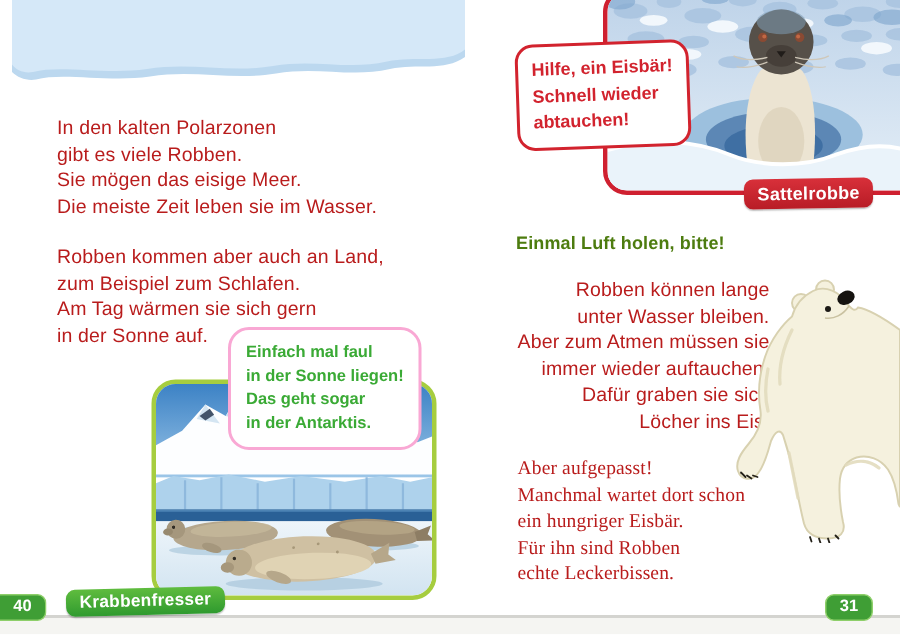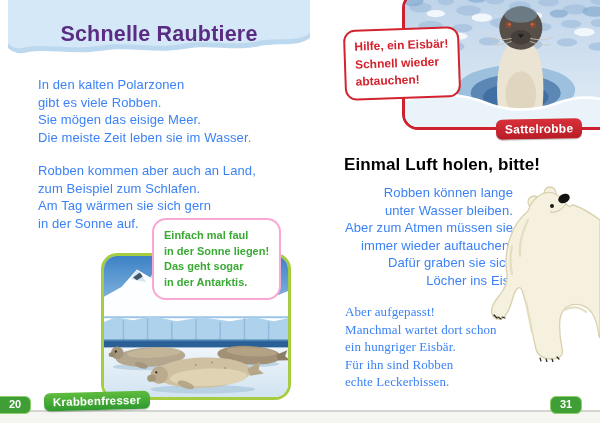--- a/index.html
+++ b/index.html
@@ -9,21 +9,21 @@
   }
   
   .title-band{position:absolute;left:8px;top:0;width:302px;height:62px;}
   .title-band svg{position:absolute;left:0;top:0;width:100%;height:100%;}
   .page-title{
     position:absolute;left:0;top:22px;width:100%;margin:0;text-align:center;
     font-size:21.5px;font-weight:bold;color:#5b2c83;letter-spacing:.2px;
   }
   .body-text{
     position:absolute;margin:0;white-space:pre-line;
-    font-size:13px;line-height:17.5px;color:#3b82f6;letter-spacing:.1px;
+    font-size:13px;line-height:17.5px;color:#b91c1c;letter-spacing:.1px;
   }
   .p-left-1{left:38px;top:76px;}
   .p-left-2{left:38px;top:162px;}
   .bubble{
     position:absolute;background:#ffffff;white-space:pre-line;
     font-weight:bold;z-index:5;
   }
   .bubble.green{
     left:152px;top:218px;padding:8px 10px;border:2px solid #f9a8d4;border-radius:14px;
     color:#3aaa35;font-size:11px;line-height:15.5px;
@@ -59,42 +59,41 @@
   .page-tab{
     position:absolute;top:396px;height:16px;z-index:7;
     background:#3f9e35;border:1.5px solid #8ecf6a;
     color:#ffffff;font-size:11px;font-weight:bold;text-align:center;line-height:15px;
   }
   .tab-left{left:0;width:30px;border-left:none;border-radius:0 6px 6px 0;}
   .tab-right{left:550px;width:30px;border-radius:6px 6px 6px 6px;}
   
   .section-heading{
     position:absolute;left:344px;top:155px;margin:0;
-    font-size:17px;font-weight:bold;color:#000000;letter-spacing:.1px;text-align:center;
+    font-size:12px;font-weight:bold;color:#4d7c0f;letter-spacing:.1px;text-align:center;
   }
   .p-right-1{left:345px;top:184px;text-align:right;}
   .p-right-2{left:345px;top:303px;font-family:Liberation Serif, serif;}
   .bear{position:absolute;left:482px;top:186px;width:118px;height:176px;z-index:0;}
   
   .bottom-edge{position:absolute;left:0;top:410px;width:600px;height:2px;background:#d4d4d0;}
   .bottom-strip{position:absolute;left:0;top:412px;width:600px;height:11px;background:#f5f5f2;}
 </style>
 </head>
 <body>
 
 <div class="spread">
 
   <div>
 
     <div class="title-band">
       <svg viewBox="0 0 302 62" preserveAspectRatio="none">
         <path d="M0,0 H302 V38 C288,48 270,42 252,46 C226,52 204,44 176,49 C146,54 122,46 92,51 C64,55 34,48 16,53 C10,54 4,52 0,48 Z" fill="#bcd8ef"></path>
         <path d="M0,0 H302 V33 C290,43 268,37 250,41 C224,47 202,39 174,44 C144,49 120,41 90,46 C62,50 32,43 14,48 C8,49 3,47 0,43 Z" fill="#d5e8f8"></path>
       </svg>
-      <h1 class="page-title">Schnelle Raubtiere</h1>
     </div>
 
     <p class="body-text p-left-1">In den kalten Polarzonen
 gibt es viele Robben.
 Sie mögen das eisige Meer.
 Die meiste Zeit leben sie im Wasser.</p>
     <p class="body-text p-left-2">Robben kommen aber auch an Land,
 zum Beispiel zum Schlafen.
 Am Tag wärmen sie sich gern
 in der Sonne auf.</p>
@@ -174,21 +173,21 @@
           <ellipse cx="84" cy="132" rx="9" ry="3.5" fill="#b6a78a" transform="rotate(22 84 132)"></ellipse>
           <path d="M148,118 l13,-7 l-1,8 l5,4 l-14,2 Z" fill="#b6a78a"></path>
           <circle cx="95" cy="112" r="1" fill="#a79879"></circle>
             <circle cx="112" cy="110" r="1" fill="#a79879"></circle>
           <circle cx="125" cy="116" r="1" fill="#a79879"></circle>
         </g>
       </svg>
     </figure>
     <figcaption class="caption green">Krabbenfresser</figcaption>
 
-    <div class="page-tab tab-left">20</div>
+    <div class="page-tab tab-left">40</div>
   </div>
 
   <div>
 
     <figure class="photo photo-right" style="margin:0;">
       <svg viewBox="0 0 200 128" preserveAspectRatio="none">
         <defs>
           <linearGradient id="ice" x1="0" y1="0" x2="0" y2="1">
             <stop offset="0" stop-color="#bed3e9"></stop>
               <stop offset="1" stop-color="#e4eef7"></stop>

